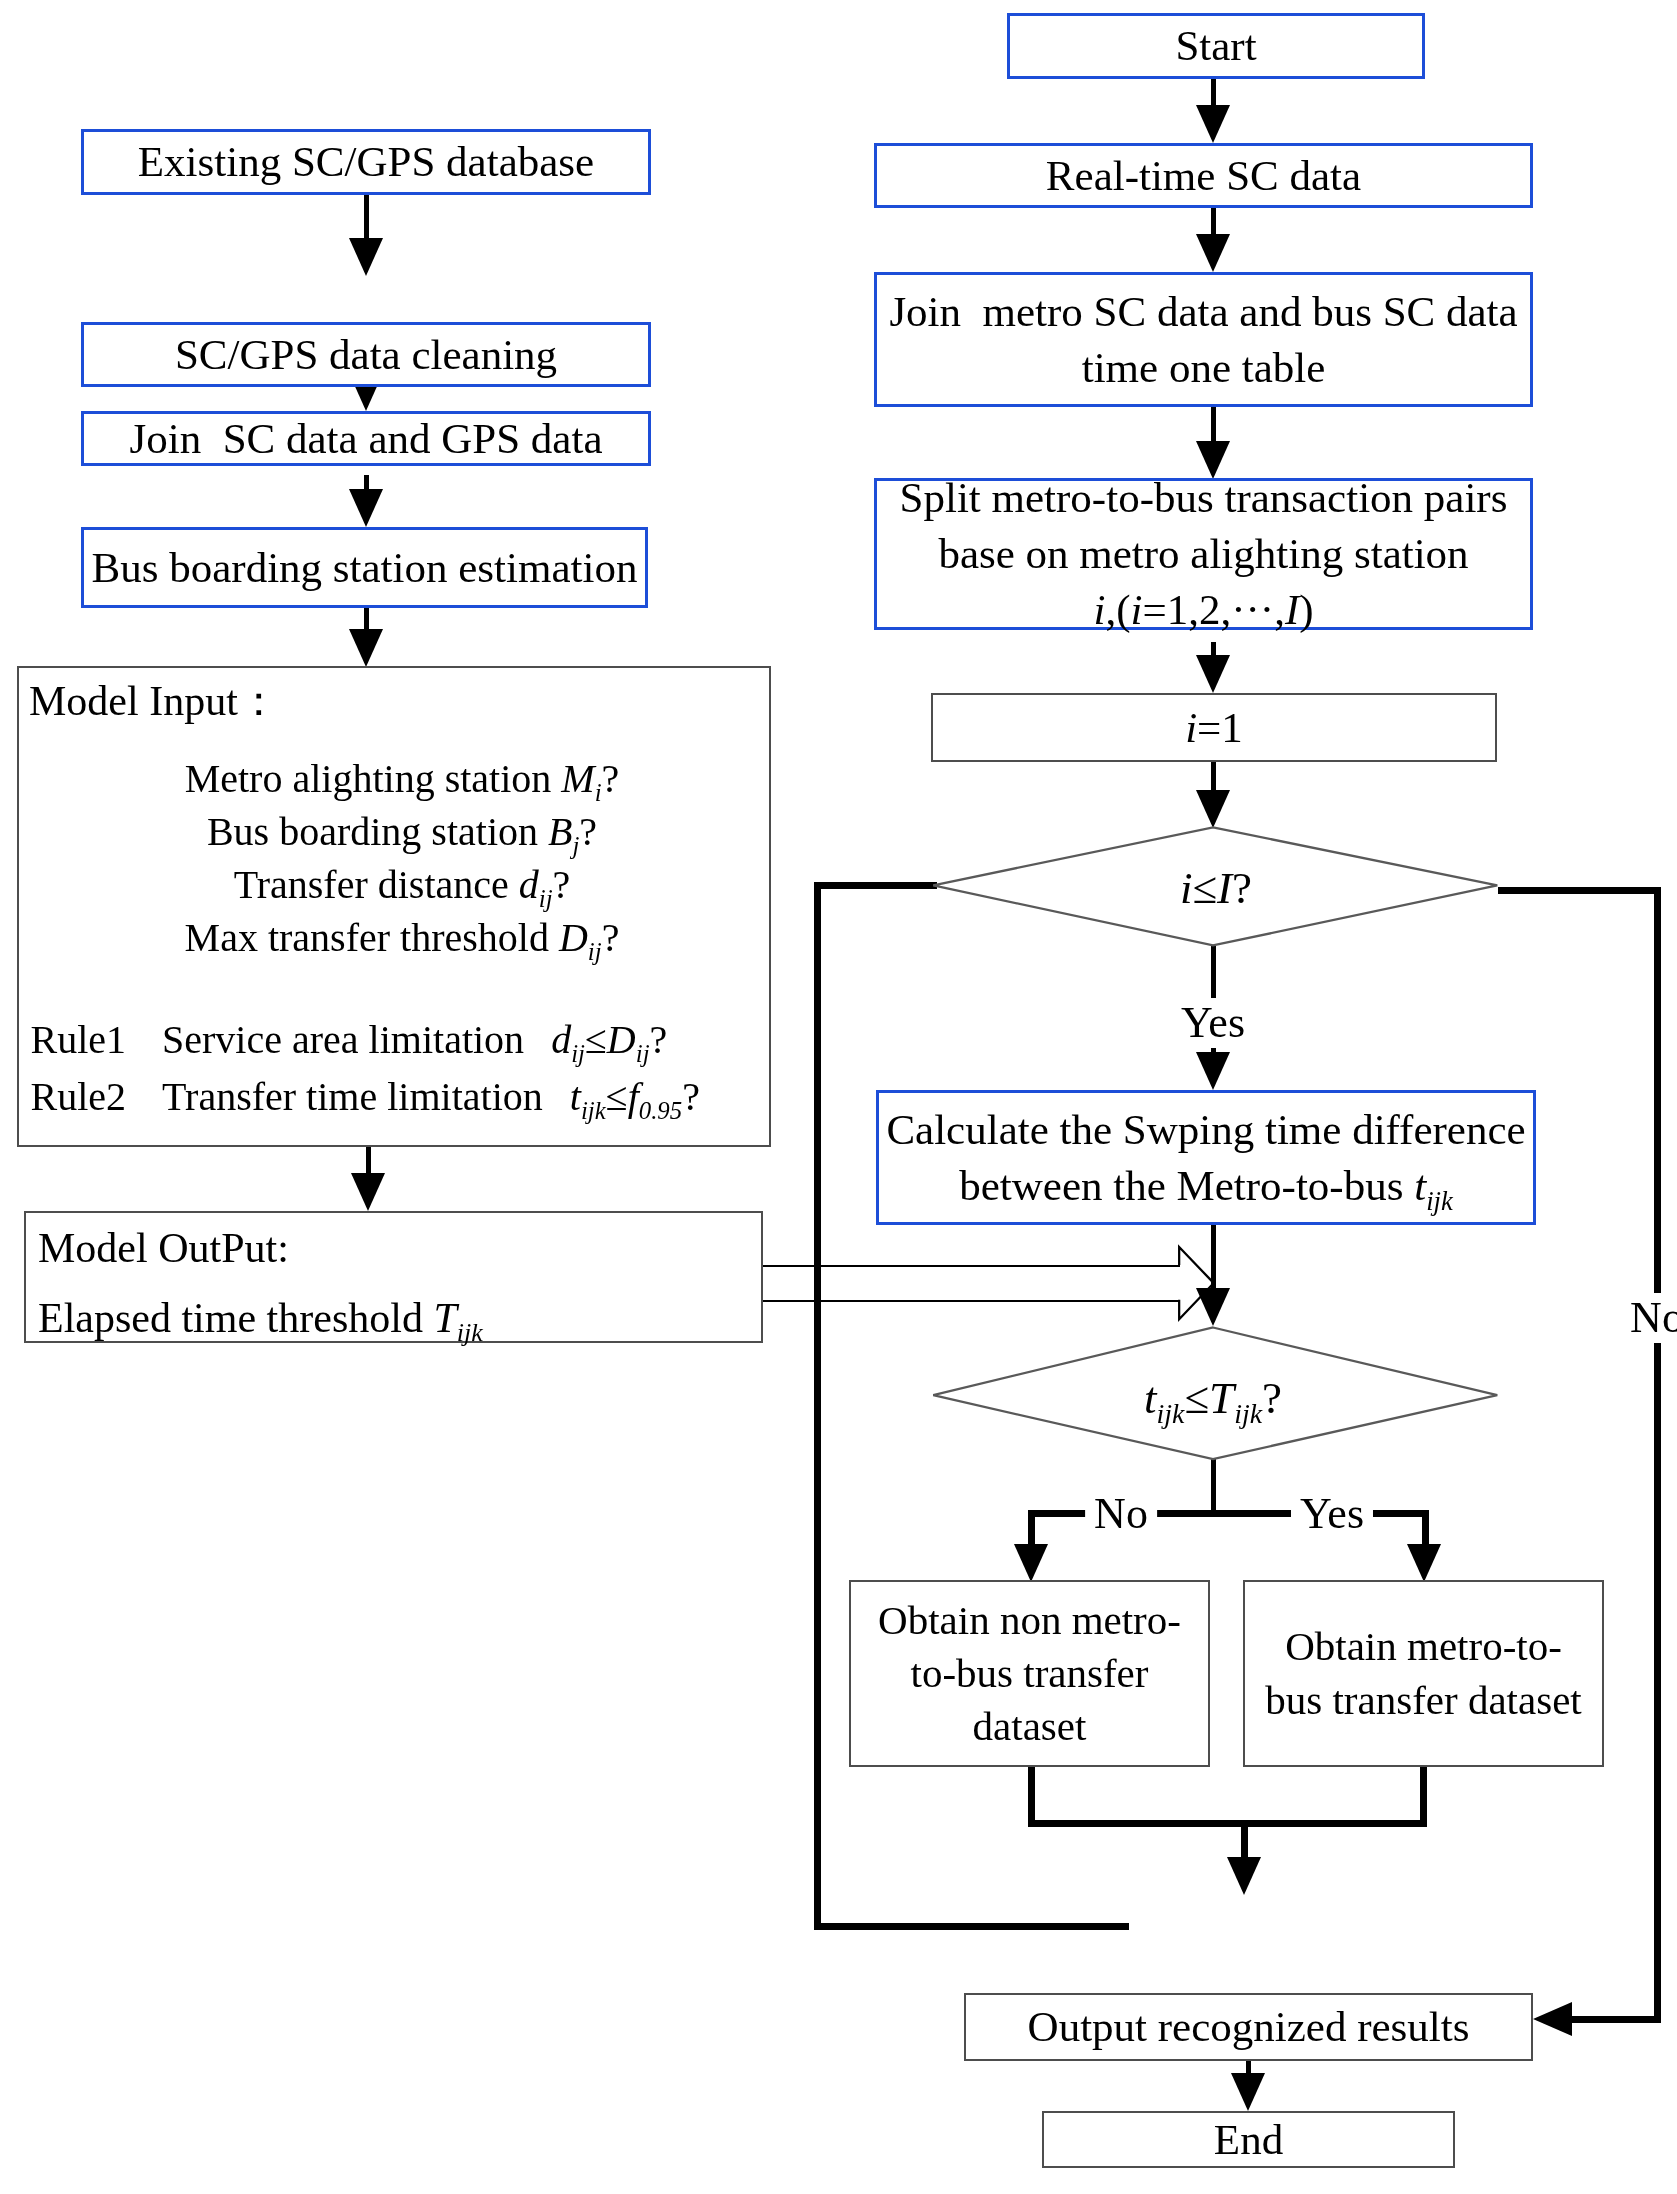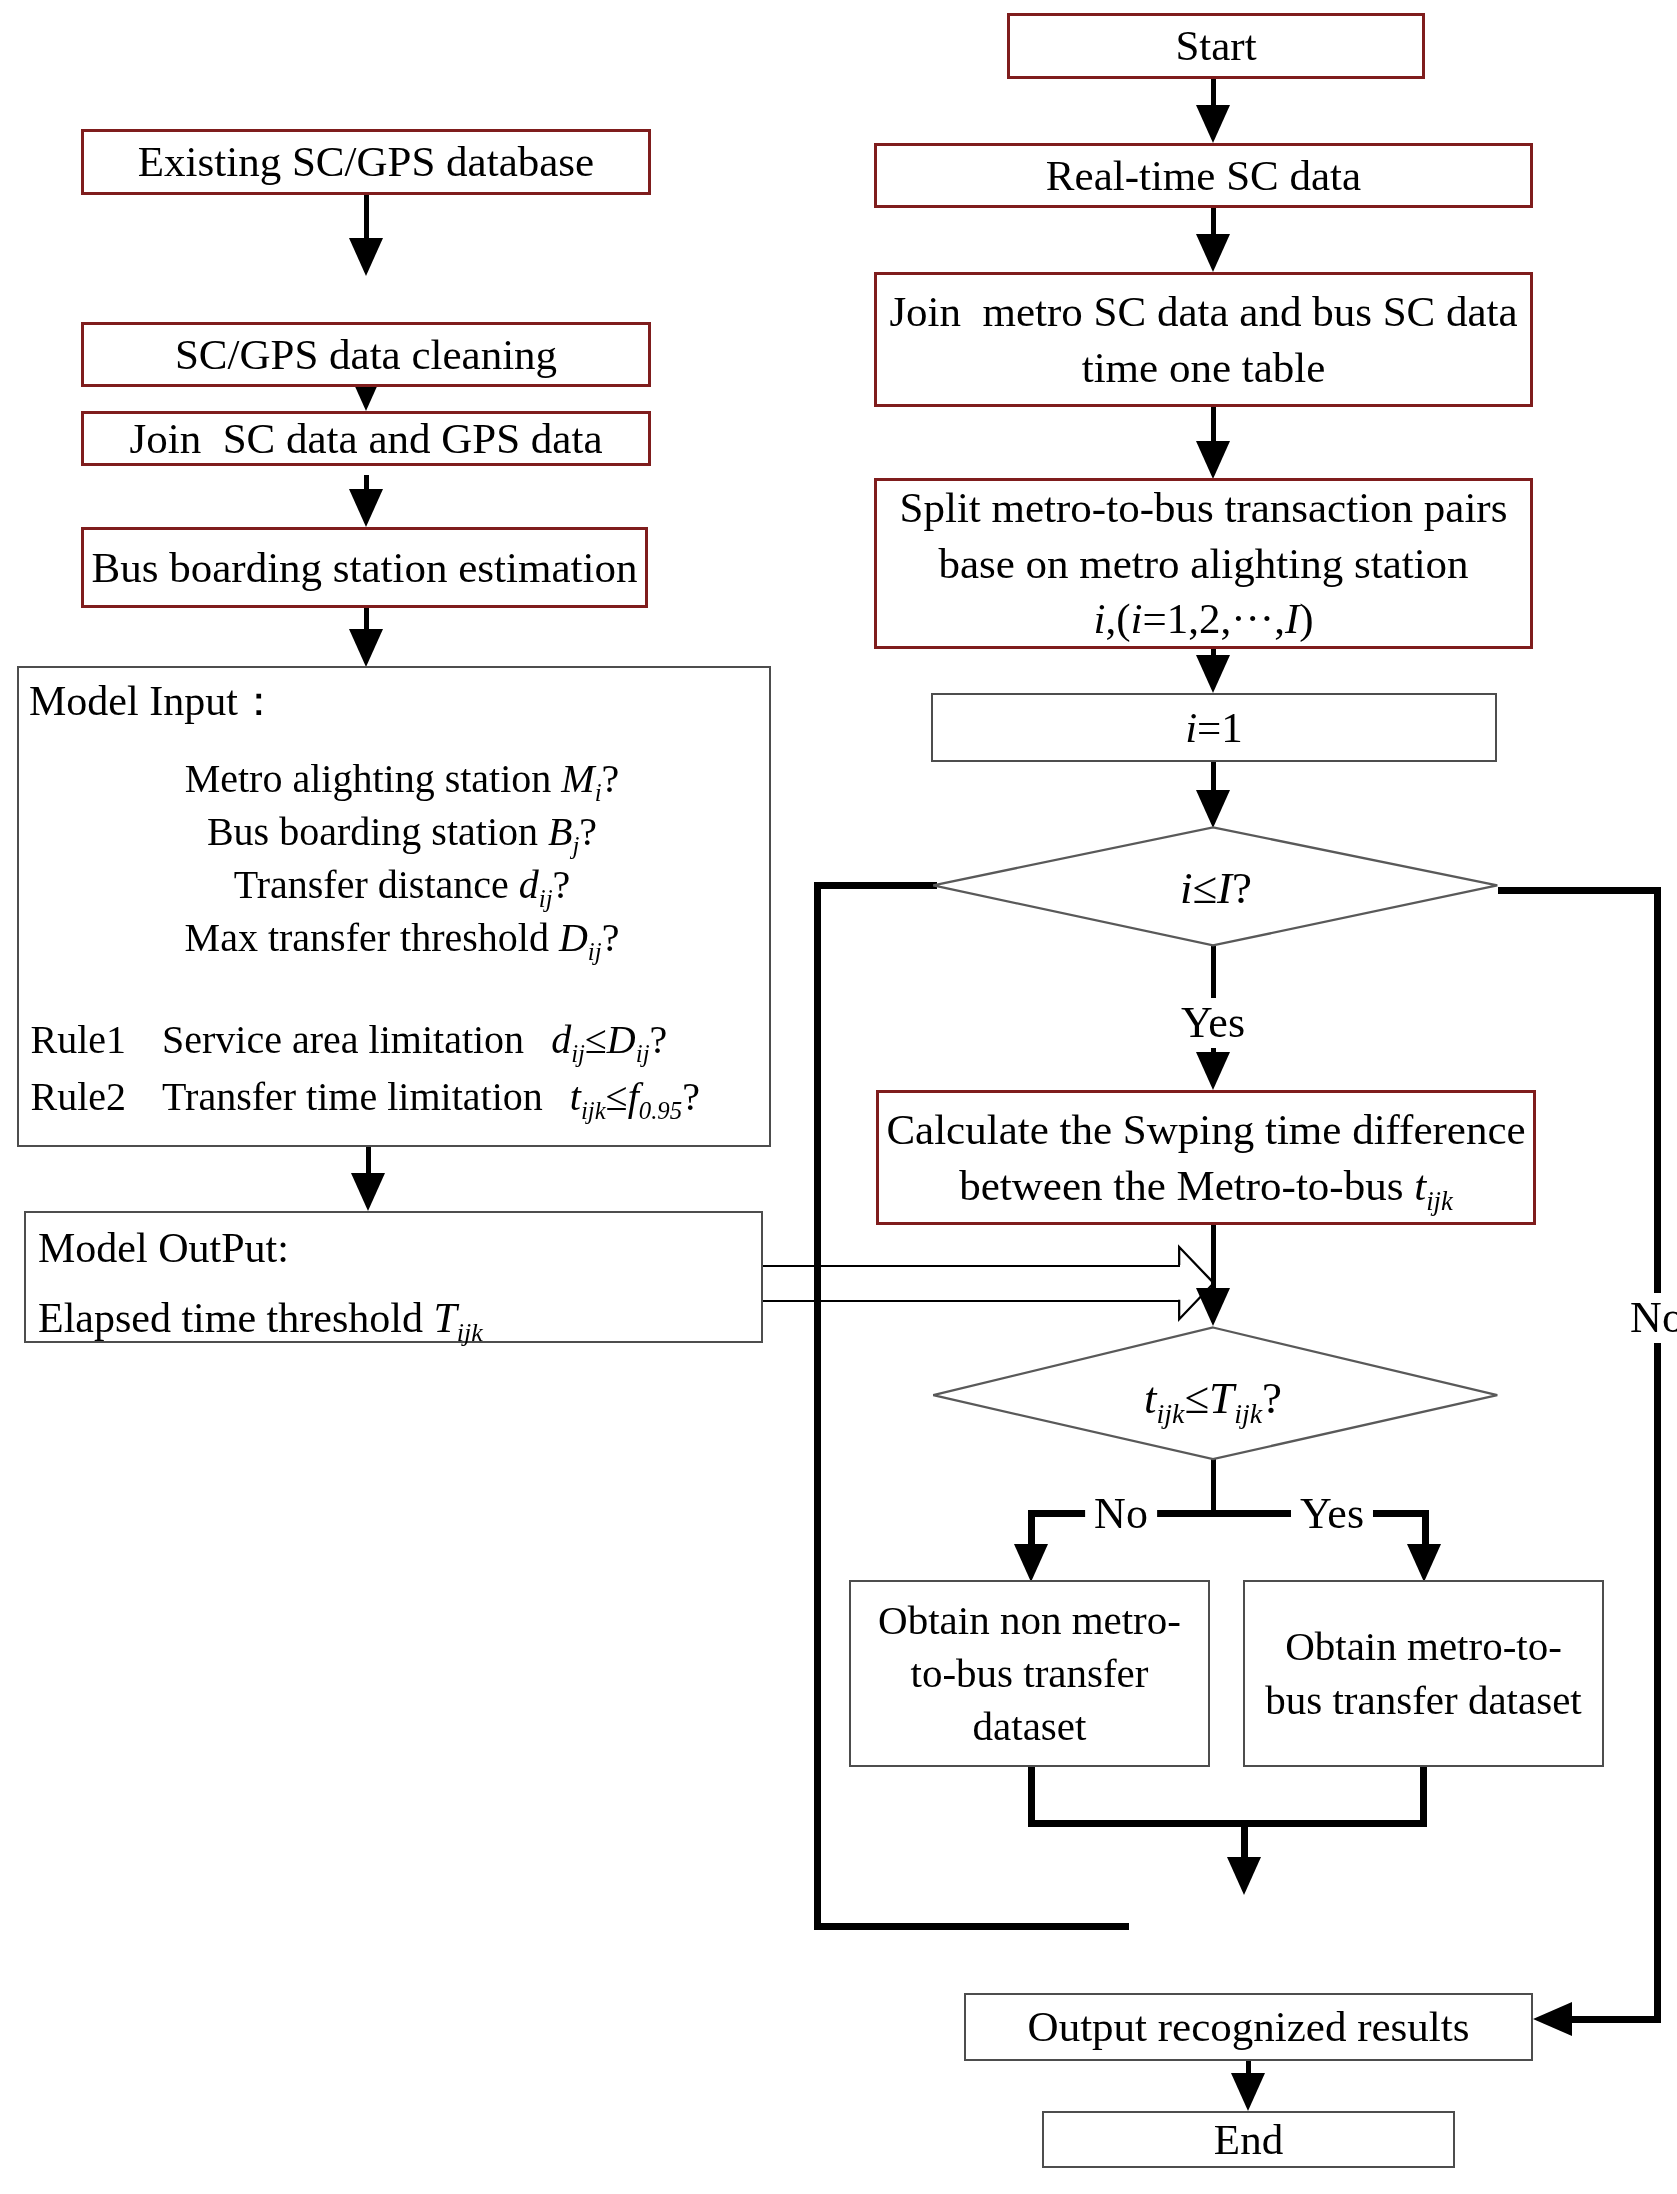--- a/index.html
+++ b/index.html
@@ -1,18 +1,18 @@
 <!DOCTYPE html>
 <html style="font-size:12px"><head>
 <meta charset="utf-8">
 <style>
   html,body{margin:0;padding:0;background:#fff;}
   #canvas{position:relative;width:1677px;height:2194px;background:#ffffff;
           font-family:"Liberation Serif","DejaVu Serif",serif;color:#000;overflow:hidden;}
-  .box{position:absolute;box-sizing:border-box;background:#fff;border:3px solid #7f1d1d;
+  .box{position:absolute;box-sizing:border-box;background:#fff;border:3px solid #1d4ed8;
        display:flex;flex-direction:column;align-items:center;justify-content:center;
        text-align:center;font-size:43px;line-height:1.3;z-index:3;}
   .box.gray{border-width:2.3px;border-color:#4d4d4d;}
   .box .ln{display:block;}
   .pre{white-space:pre-wrap;}
   .v,.h{position:absolute;background:#000;z-index:1;}
   .v{width:4.5px;} .h{height:4.5px;}
   .v.tk{width:6.8px;} .h.tk{height:6.8px;}
   .hshaft{position:absolute;background:#000;height:2.3px;z-index:1;}
   .ah-down{position:absolute;width:0;height:0;border-left:17.3px solid transparent;
@@ -144,21 +144,21 @@
   <div class="box" style="left:1007px;top:12.8px;width:418px;height:66px;">
     <span>Start</span>
   </div>
   <div class="box" style="left:874px;top:143px;width:659px;height:65px;">
     <span>Real-time SC data</span>
   </div>
   <div class="box" style="left:874px;top:272px;width:659px;height:135px;">
     <span class="ln pre">Join  metro SC data and bus SC data</span>
     <span class="ln">time one table</span>
   </div>
-  <div class="box" style="left:874px;top:478px;width:659px;height:171px;">
+  <div class="box" style="left:874px;top:478px;width:659px;height:152px;">
     <span class="ln">Split metro-to-bus transaction pairs</span>
     <span class="ln">base on metro alighting station</span>
     <span class="ln"><span class="it">i</span><span>,(</span><span class="it">i</span><span>=1,2,···,</span><span class="it">I</span><span>)</span></span>
   </div>
   <div class="box gray" style="left:931px;top:693px;width:566px;height:69px;">
     <span><span class="it">i</span><span>=1</span></span>
   </div>
   <div class="box" style="left:876px;top:1090px;width:660px;height:135px;">
     <span class="ln">Calculate the Swping time difference</span>
     <span class="ln"><span>between the Metro-to-bus </span><span class="it">t</span><sub>ijk</sub></span>

